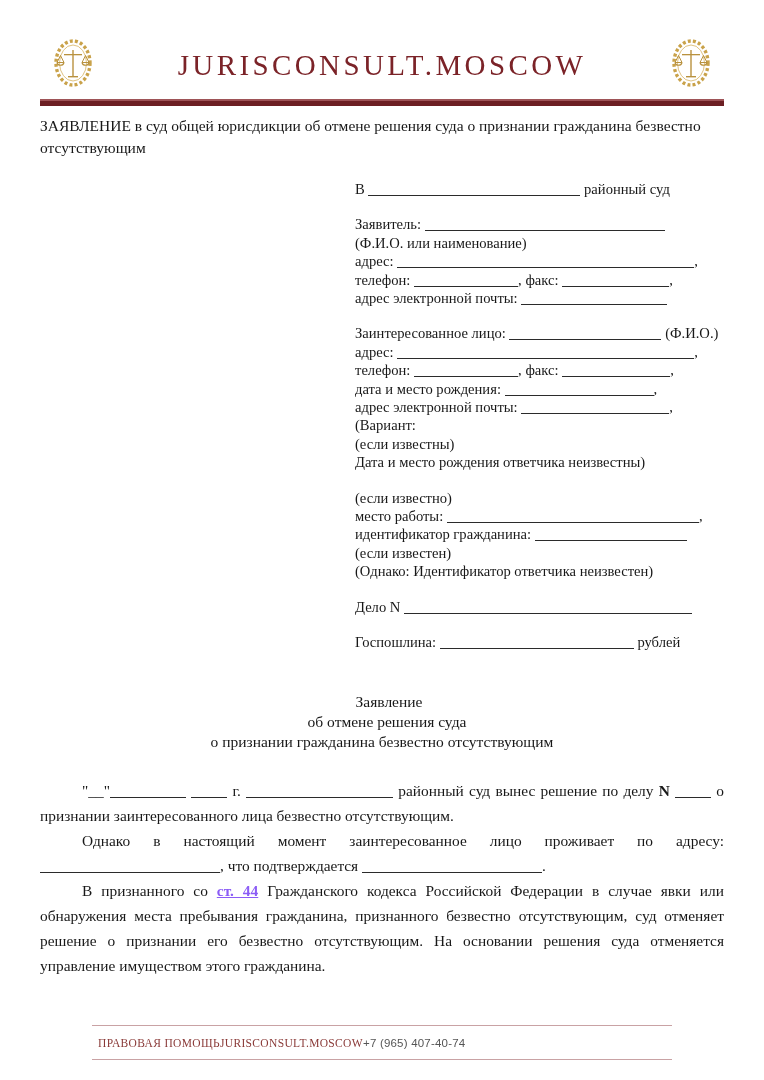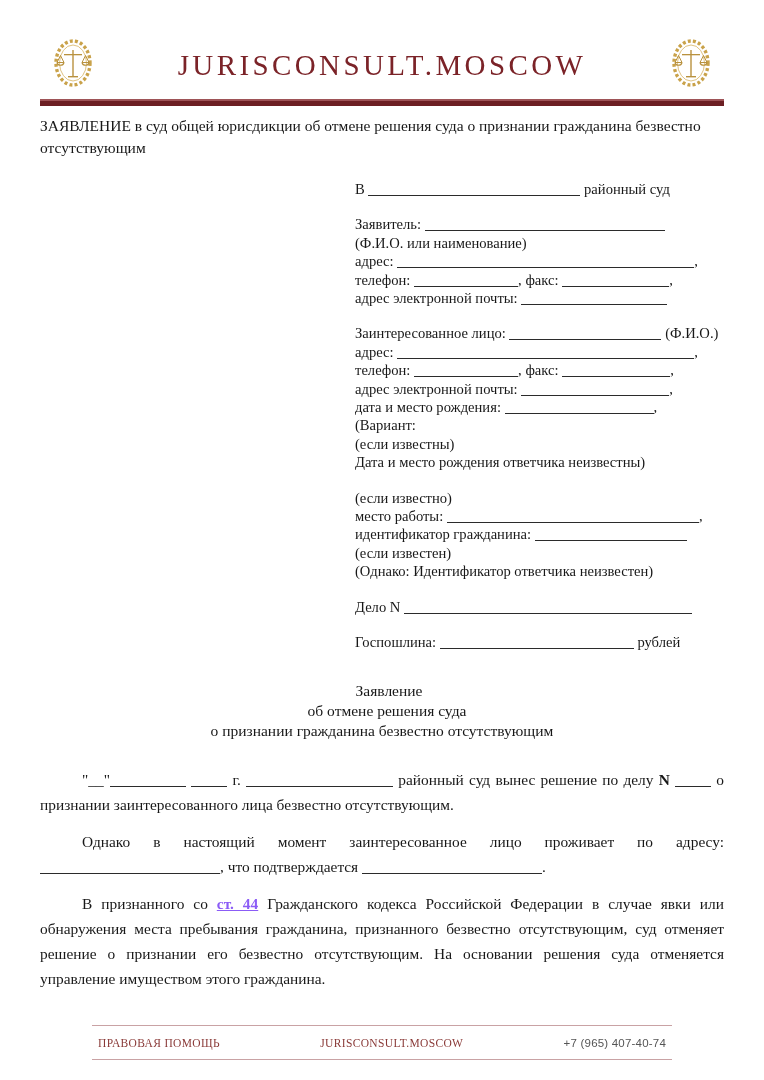--- a/index.html
+++ b/index.html
@@ -82,39 +82,39 @@
   .addr-block .ln { white-space: nowrap; }
   .ul {
     display: inline-block;
     border-bottom: 1px solid #2b2b2b;
     height: 13px;
     vertical-align: -2px;
   }
 
   
   .doc-title {
-    margin: 30px 40px 0 40px;
+    margin: 41px 40px 0 40px;
     text-align: center;
     font-size: 15.5px;
     line-height: 20px;
     color: #181818;
   }
   .doc-title .l1 { margin-left: 14px; }
   .doc-title .l2 { margin-left: 10px; }
 
   
   .body-copy {
     margin: 26px 40px 0 40px;
     font-size: 15.4px;
     line-height: 25px;
     text-align: justify;
     color: #181818;
   }
   .body-copy p { margin: 0; text-indent: 42px; }
-  .body-copy p + p { margin-top: 12px; }
+  .body-copy p + p { margin-top: 0; }
   .b { font-weight: bold; }
   .lnk {
     font-weight: bold;
     text-decoration: underline;
     color: #8b5cf6;
   }
   .fill {
     display: inline-block;
     border-bottom: 1px solid #2b2b2b;
     height: 13px;
@@ -128,21 +128,21 @@
     right: 92px;
     top: 990px;
   }
   .footer .hr {
     height: 1px;
     background: #C9A2A4;
   }
   .footer .row {
     display: flex;
     align-items: center;
-    justify-content: space-between;
+    justify-content: flex-start;
     padding: 11px 6px 10px 6px;
   }
   .footer .f-help,
   .footer .f-site {
     font-family: "Liberation Serif", "DejaVu Serif", serif;
     font-size: 11.5px;
     letter-spacing: 0.35px;
     color: #8A3A38;
   }
   .footer .f-phone {
@@ -234,26 +234,26 @@
       <div class="ln">
         <span>адрес:</span>
         <span class="ul" style="width:297px"></span><span>,</span>
       </div>
       <div class="ln">
         <span>телефон:</span>
         <span class="ul" style="width:104px"></span><span>, факс:</span>
         <span class="ul" style="width:108px"></span><span>,</span>
       </div>
       <div class="ln">
+        <span>дата и место рождения:</span>
+        <span class="ul" style="width:149px"></span><span>,</span>
+      </div>
+      <div class="ln">
         <span>адрес электронной почты:</span>
         <span class="ul" style="width:148px"></span><span>,</span>
-      </div>
-      <div class="ln">
-        <span>дата и место рождения:</span>
-        <span class="ul" style="width:149px"></span><span>,</span>
       </div>
       <div class="ln">(Вариант:</div>
       <div class="ln">(если известны)</div>
       <div class="ln">Дата и место рождения ответчика неизвестны)</div>
     </div>
 
     <div class="grp">
       <div class="ln">(если известно)</div>
       <div class="ln">
         <span>место работы:</span>

